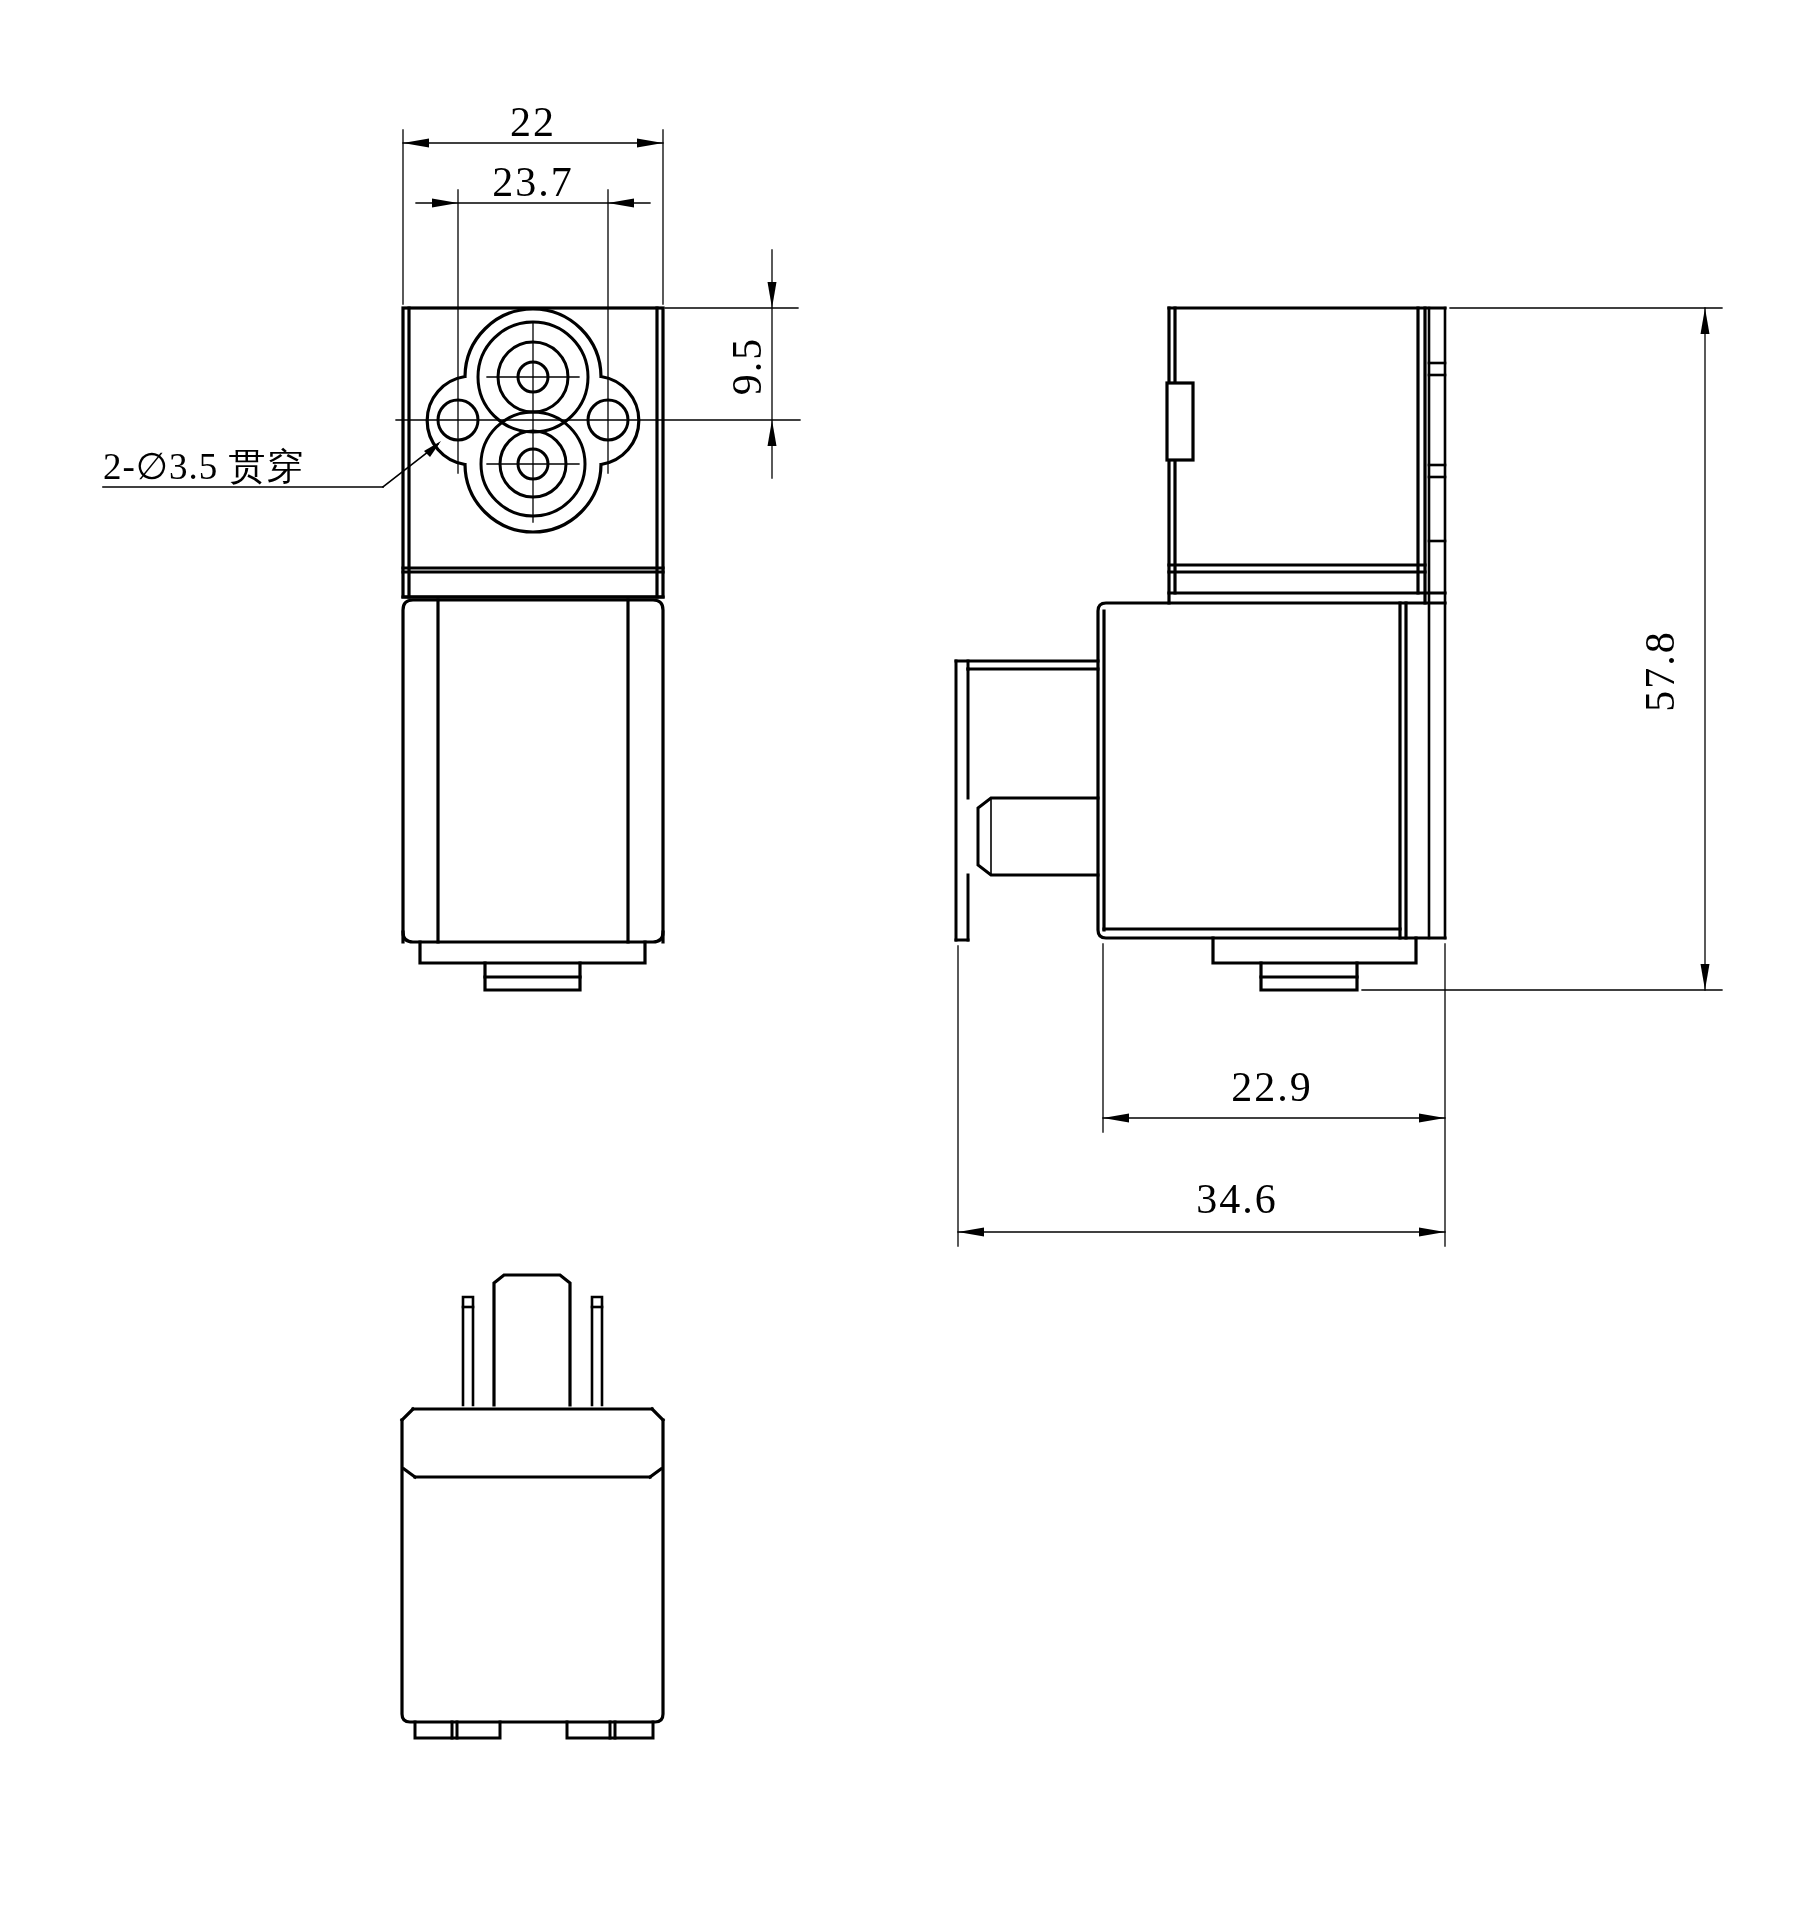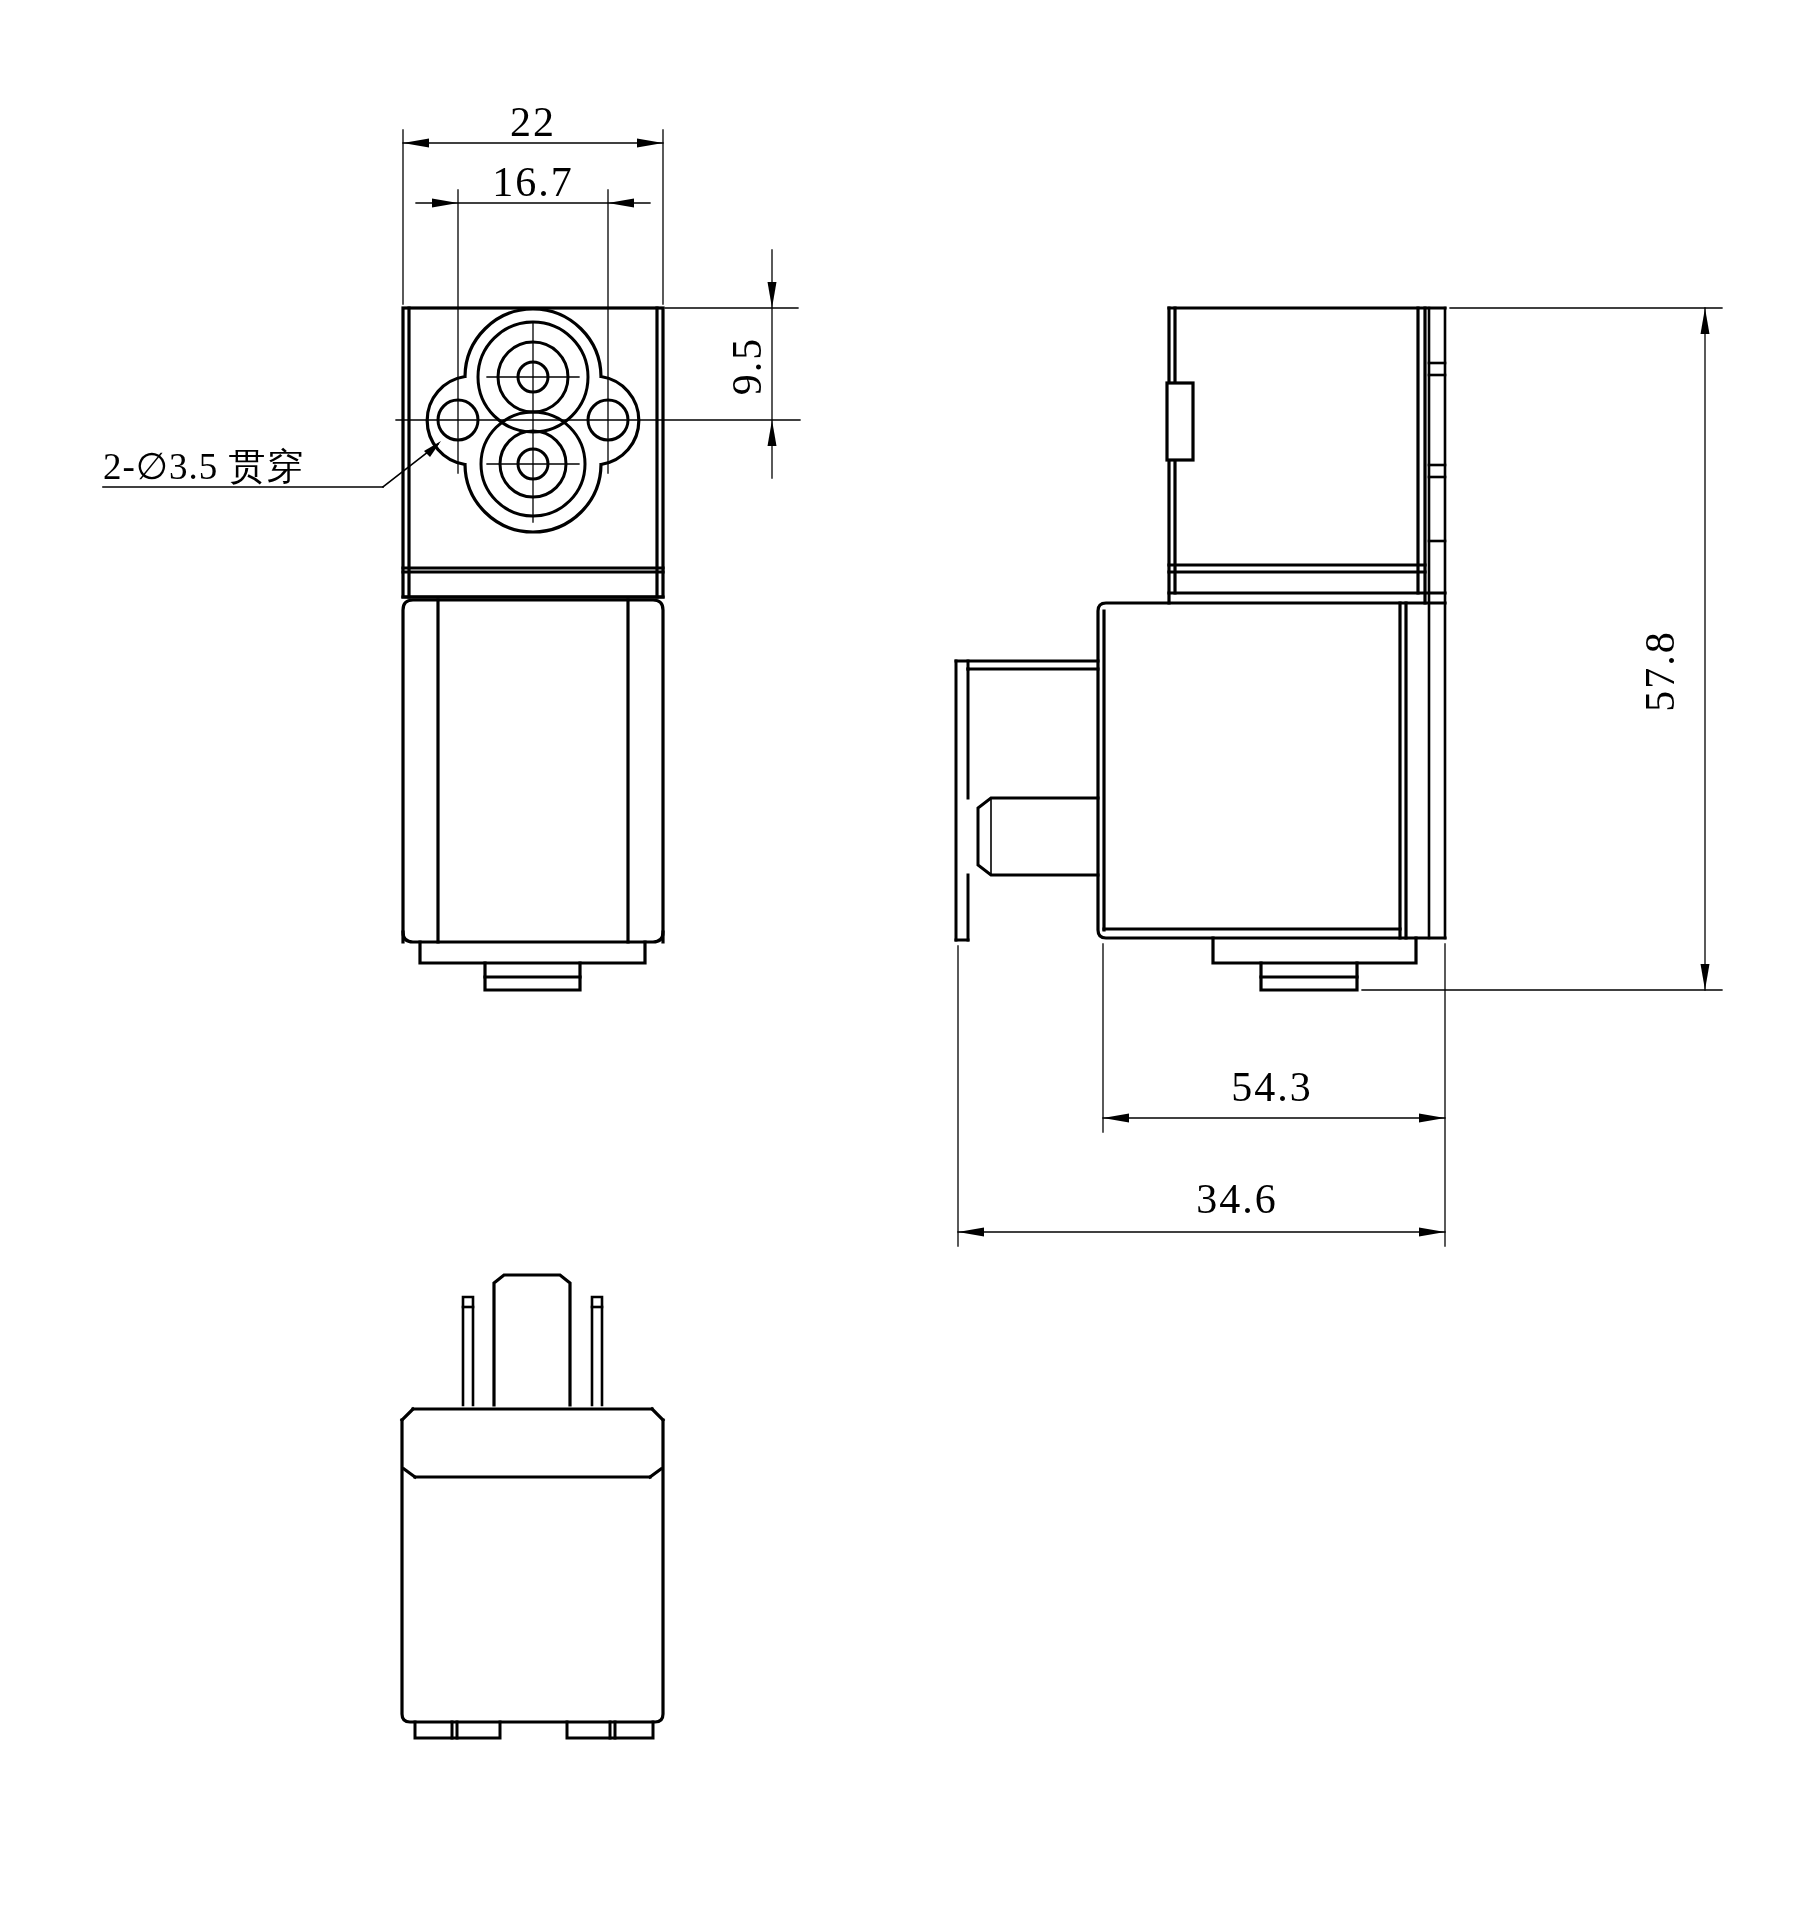--- a/index.html
+++ b/index.html
@@ -205,25 +205,25 @@
       <line x1="457" y1="1722" x2="457" y2="1738"></line>
       <path d="M 567,1722 L 567,1738 L 653,1738 L 653,1722"></path>
       <line x1="610" y1="1722" x2="610" y2="1738"></line>
       <line x1="615" y1="1722" x2="615" y2="1738"></line>
     </g>
   </g>
 </svg>
 
 <div class="dimtext" style="left:533px;top:122px;">22</div>
 
-<div class="dimtext" style="left:533px;top:182px;">16.7</div>
+<div class="dimtext" style="left:533px;top:182px;">23.7</div>
 
 <div class="dimtext vert" style="left:747px;top:366px;">9.5</div>
 
 <div class="dimtext vert" style="left:1660px;top:671px;">57.8</div>
 
-<div class="dimtext" style="left:1272px;top:1087px;">54.3</div>
+<div class="dimtext" style="left:1272px;top:1087px;">22.9</div>
 
 <div class="dimtext" style="left:1237px;top:1199px;">34.6</div>
 
 <div class="labeltext" style="left:103px;top:442px;">2-∅3.5 贯穿</div>
 
 </div>
 
 </body></html>

